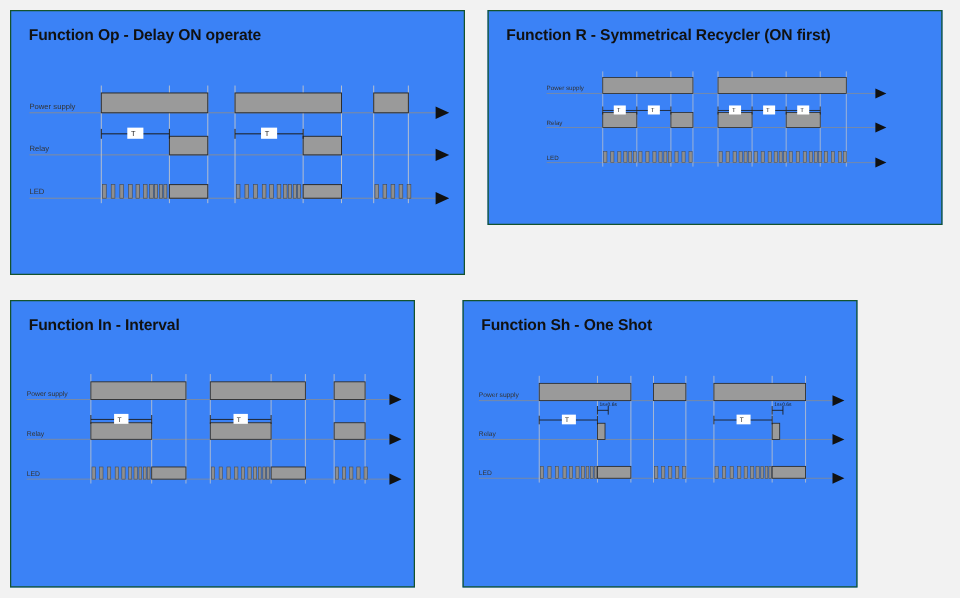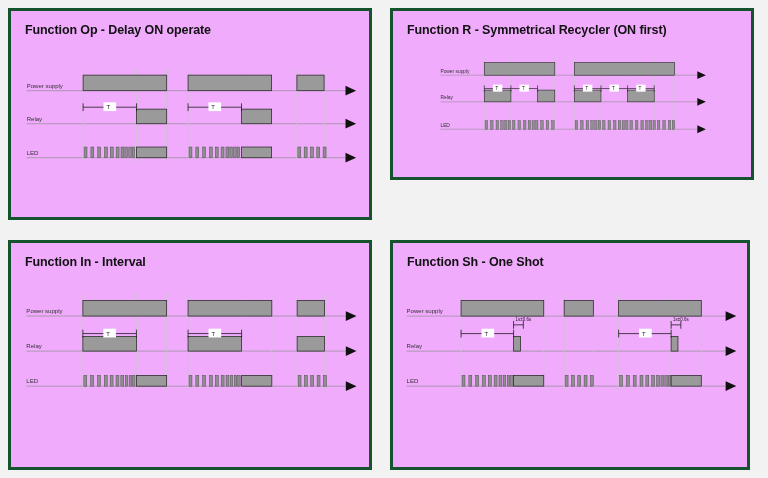--- a/index.html
+++ b/index.html
@@ -9,22 +9,22 @@
     font-family:"Liberation Sans", sans-serif;
     overflow:hidden;
   }
   #page{
     position:relative;
     width:768px;height:478px;
     background:#f2f2f2;
   }
   .panel{
     position:absolute;
-    background:#f0abfc;
-    border:3px solid #14532d;
+    background:#3b82f6;
+    border:1px solid #14532d;
     box-sizing:border-box;
   }
   .panel-title{
     position:absolute;
     left:14px;top:12px;
     font-size:12.5px;
     font-weight:bold;
     color:#111111;
     letter-spacing:-0.1px;
     white-space:nowrap;
@@ -249,21 +249,21 @@
         <rect class="ledfill" x="281" y="140" width="3" height="11"></rect>
         <rect class="ledfill" x="285.5" y="140" width="3" height="11"></rect>
         <rect class="ledfill" x="291" y="140" width="3.2" height="11"></rect>
         <rect class="ledfill" x="298" y="140" width="3.2" height="11"></rect>
         <rect class="ledfill" x="305" y="140" width="3.2" height="11"></rect>
         <rect class="ledfill" x="310" y="140" width="3.2" height="11"></rect>
       </g>
     </svg>
   </div>
 
-  <div class="panel" style="left:8px;top:240px;width:364px;height:230px;">
+  <div class="panel" style="left:8px;top:240px;width:324px;height:230px;">
     <div class="panel-title">Function In - Interval</div>
 
     <svg class="diagram" viewBox="0 0 364 230" width="364" height="230">
 
       <text class="row-label" x="14" y="72">Power supply</text>
       <text class="row-label" x="14" y="108">Relay</text>
       <text class="row-label" x="14" y="144">LED</text>
 
       <line class="baseline" x1="14" y1="75" x2="342" y2="75"></line>
       <line class="baseline" x1="14" y1="111" x2="342" y2="111"></line>
@@ -333,21 +333,21 @@
       <g>
         <rect class="ledfill" x="293" y="136" width="3" height="11"></rect>
         <rect class="ledfill" x="299.5" y="136" width="3" height="11"></rect>
         <rect class="ledfill" x="306" y="136" width="3" height="11"></rect>
         <rect class="ledfill" x="312.5" y="136" width="3" height="11"></rect>
         <rect class="ledfill" x="319" y="136" width="3" height="11"></rect>
       </g>
     </svg>
   </div>
 
-  <div class="panel" style="left:390px;top:240px;width:360px;height:230px;text-align:right;">
+  <div class="panel" style="left:370px;top:240px;width:316px;height:230px;text-align:right;">
     <div class="panel-title">Function Sh - One Shot</div>
 
     <svg class="diagram" viewBox="0 0 364 230" width="364" height="230">
 
       <text class="row-label" x="14" y="72">Power supply</text>
       <text class="row-label" x="14" y="108">Relay</text>
       <text class="row-label" x="14" y="144">LED</text>
 
       <line class="baseline" x1="14" y1="75" x2="342" y2="75"></line>
       <line class="baseline" x1="14" y1="111" x2="342" y2="111"></line>

